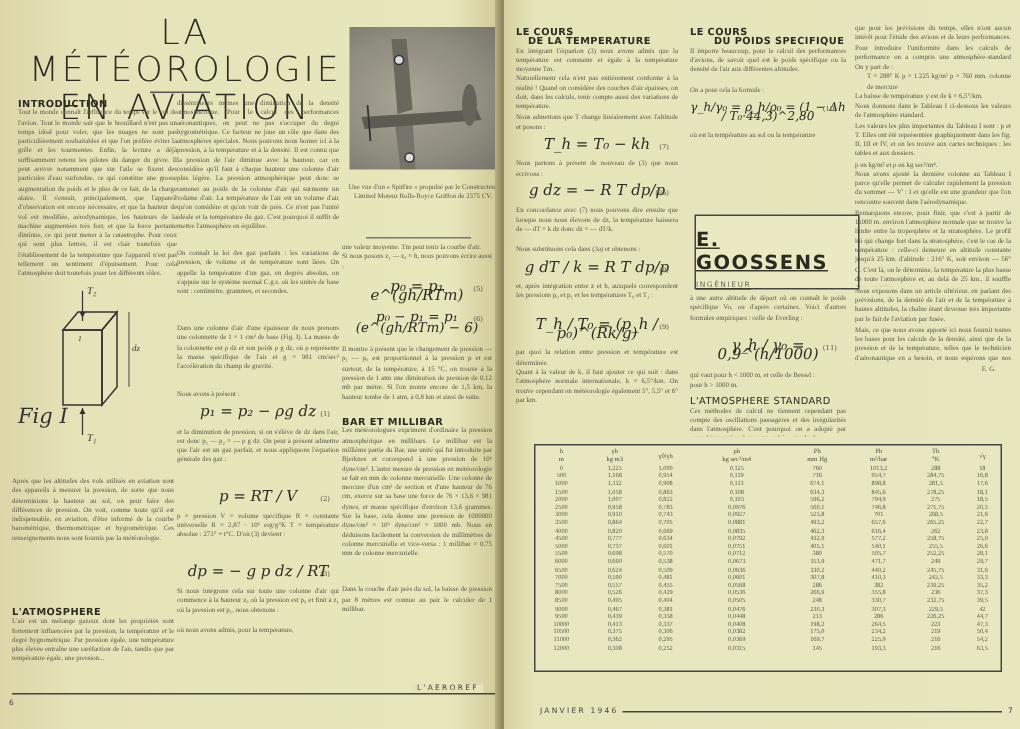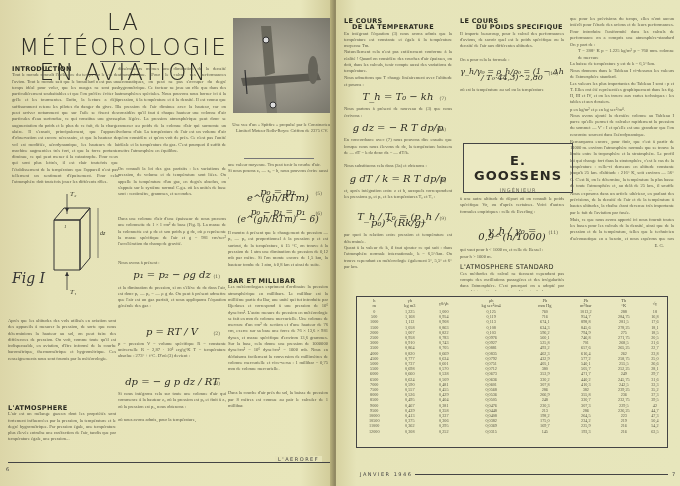--- a/index.html
+++ b/index.html
@@ -11,23 +11,23 @@
   .title{position:absolute;left:16px;top:10px;width:215px;font-family:"DejaVu Sans",sans-serif;font-size:23px;letter-spacing:2px;line-height:25px;color:#2e2d25;text-align:center;font-weight:300;}
   .title-rule{position:absolute;left:100px;top:61px;width:40px;height:1px;background:#555;}
   .h{font-family:"DejaVu Sans",sans-serif;font-size:6.5px;font-weight:bold;text-transform:uppercase;letter-spacing:.3px;color:#2c2c22;}
   .col{position:absolute;font-size:4.6px;line-height:6.3px;color:#5a5846;text-align:justify;}
   .txt{display:block;}
   .formula{font-family:"DejaVu Serif",serif;font-style:italic;font-size:10px;color:#2d2c24;text-align:center;margin:6px 0;position:relative;}
   .fnum{position:absolute;right:6px;top:2px;font-size:4.6px;font-style:normal;color:#5a5846;}
   .photo{position:absolute;left:233px;top:18px;width:100px;height:95px;background:radial-gradient(ellipse at 40% 50%,#a9a596 0%,#8f8c80 60%,#77756a 100%);overflow:hidden;}
   .caption{position:absolute;left:228px;top:122px;width:108px;font-size:4.6px;line-height:6px;color:#5a5846;text-align:center;}
   .cap-rule{position:absolute;left:244px;top:158px;width:70px;height:1px;background:#777;}
-  .figure{position:absolute;left:40px;top:190px;width:70px;height:110px;}
+  .figure{position:absolute;left:28px;top:190px;width:70px;height:110px;}
   .figlabel{position:absolute;left:12px;top:270px;font-family:"DejaVu Serif",serif;font-style:italic;font-size:14px;color:#333;}
-  .name-box{position:absolute;left:463px;top:143px;width:108px;height:48px;border:1.5px solid #444;background:#ebe9c2;text-align:center;}
+  .name-box{position:absolute;left:463px;top:143px;width:108px;height:48px;border:1.5px solid #444;background:#ebe9c2;text-align:left;text-decoration:underline;}
   .name{font-family:"DejaVu Sans",sans-serif;font-size:13px;font-weight:bold;letter-spacing:1px;margin-top:9px;color:#2b2a22;}
   .role{font-family:"DejaVu Sans",sans-serif;font-size:5px;letter-spacing:1px;color:#6b6a58;margin-top:4px;}
   .table-wrap{position:absolute;left:356px;top:296px;width:310px;height:150px;border:1.5px solid #444;background:#e9e7c0;}
   table{border-collapse:collapse;width:100%;font-size:4.2px;color:#5a5846;}
   th{font-weight:normal;font-size:4.4px;padding:1px 0;color:#4e4c3c;}
   td{text-align:center;padding:0;height:5.2px;line-height:5.2px;}
   .footer-left{position:absolute;left:8px;top:462px;width:322px;height:1px;background:#444;}
   .footer-right{position:absolute;left:400px;top:474px;width:270px;height:1px;background:#444;}
   .foot-text{position:absolute;font-family:"DejaVu Sans",sans-serif;font-size:5px;letter-spacing:1.5px;color:#444;}
 </style>

